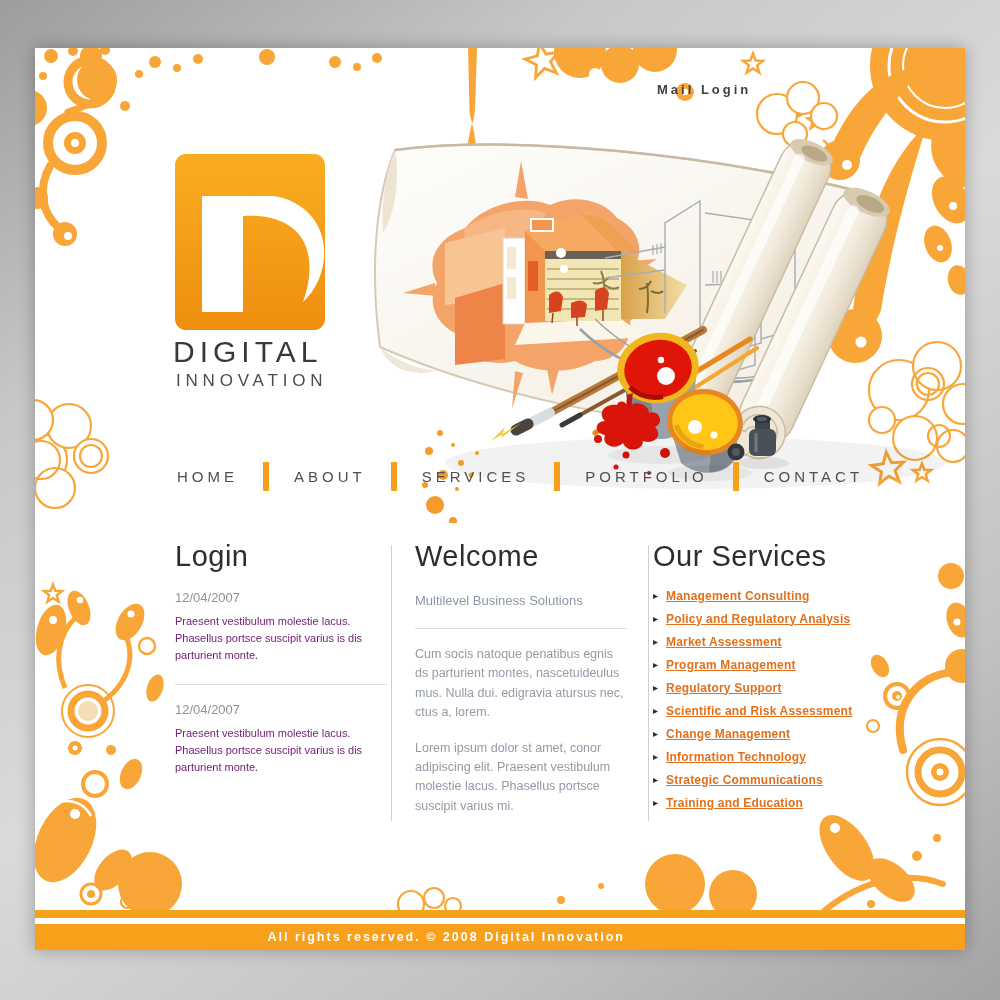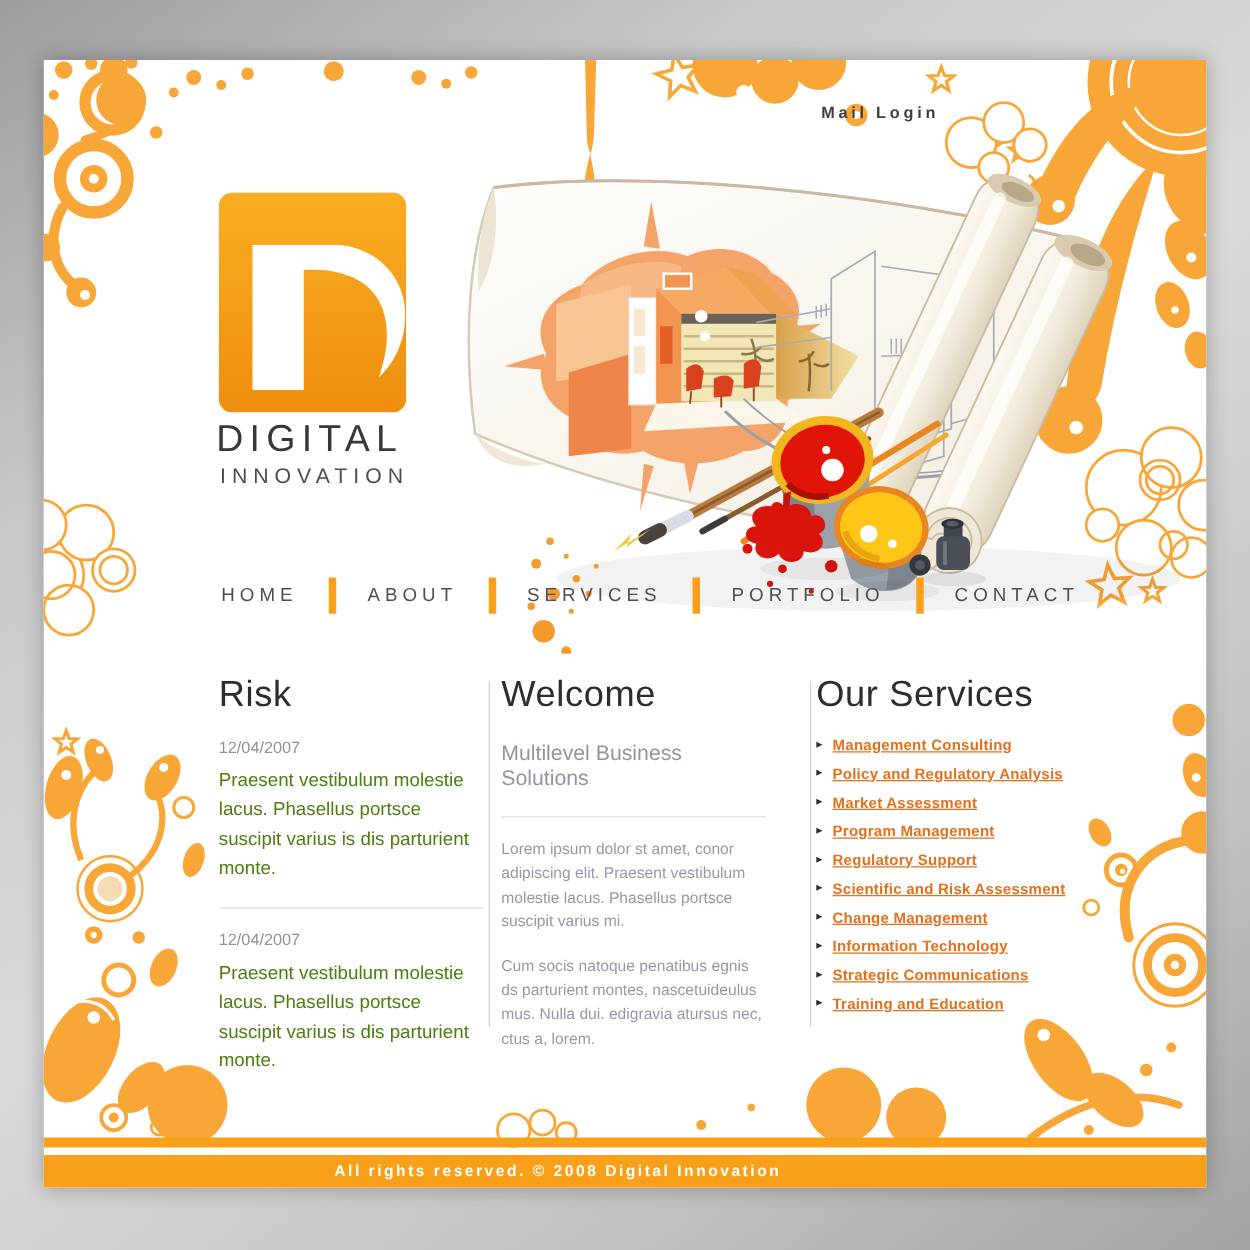--- a/index.html
+++ b/index.html
@@ -24,29 +24,29 @@
   .logo-title{position:absolute;left:138px;top:287px;font-size:30px;letter-spacing:5px;color:#383838;z-index:4}
   .logo-sub{position:absolute;left:141px;top:323px;font-size:17px;letter-spacing:4.8px;color:#4c4c4c;z-index:4}
 
   .nav{position:absolute;left:142px;top:410px;height:36px;display:flex;align-items:center;z-index:5}
   .nav-item{font-size:15px;letter-spacing:4px;color:#4f4f4f;cursor:pointer;white-space:nowrap}
   .nav-sep{width:6px;height:29px;background:#F9A01B;margin:0 25px;flex:none}
 
   .col{position:absolute;top:492px;z-index:5}
   .col h2{margin:0;font-size:29px;font-weight:400;color:#2d2d2d;letter-spacing:.5px}
   .col-news{left:140px;width:212px}
-  .col-welcome{left:366px;width:212px}
+  .col-welcome{left:380px;width:212px}
   .col-services{left:618px;width:240px}
   .vdiv{position:absolute;width:1px;height:276px;top:497px;background:#cfcfcf;z-index:5}
   .vdiv-1{left:356px}.vdiv-2{left:613px}
 
   .news-date{margin-top:17px;font-size:13px;color:#8d939d}
-  .news-text{margin-top:8px;font-size:15px;line-height:1.55;color:#4d7c0f}
+  .news-text{margin-top:8px;font-size:11px;line-height:1.55;color:#701a75}
   .hdiv{border:0;border-top:1px solid #ddd;margin:20px 0 0 0}
-  .welcome-sub{margin-top:20px;font-size:17px;color:#8b97a7}
+  .welcome-sub{margin-top:20px;font-size:13px;color:#8b97a7}
   .welcome-text{margin-top:16px;font-size:12.5px;line-height:1.55;color:#939aa6}
 
   .svc-list{list-style:none;margin:15px 0 0;padding:0}
   .svc-list li{display:flex;align-items:center;margin-bottom:8px;height:15px}
   .svc-bullet{color:#2c2c2c;font-size:10px;margin-right:8px;line-height:1}
   .svc-link{color:#E2701C;font-size:12px;font-weight:bold;text-decoration:underline;cursor:pointer;letter-spacing:.2px}
 
   .footer-stripe{position:absolute;left:0;top:862px;width:930px;height:8px;background:#F9A01B;z-index:6}
   .footer-band{position:absolute;left:0;top:876px;width:930px;height:26px;background:#F9A01B;z-index:6}
   .footer-text{
@@ -449,34 +449,34 @@
     <span class="nav-sep"></span>
     <span class="nav-item">PORTFOLIO</span>
     <span class="nav-sep"></span>
     <span class="nav-item">CONTACT</span>
   </nav>
 
   <div class="vdiv vdiv-1"></div>
   <div class="vdiv vdiv-2"></div>
 
   <section class="col col-news">
-    <h2>Risk</h2>
+    <h2>Login</h2>
     <div class="news-date">12/04/2007</div>
     <div class="news-text">Praesent vestibulum molestie lacus. Phasellus portsce suscipit varius is dis parturient monte.</div>
     <hr class="hdiv">
     <div class="news-date">12/04/2007</div>
     <div class="news-text">Praesent vestibulum molestie lacus. Phasellus portsce suscipit varius is dis parturient monte.</div>
   </section>
 
   <section class="col col-welcome">
     <h2>Welcome</h2>
     <div class="welcome-sub">Multilevel Business Solutions</div>
     <hr class="hdiv">
+    <div class="welcome-text">Cum socis natoque penatibus egnis ds parturient montes, nascetuideulus mus. Nulla dui. edigravia atursus nec, ctus a, lorem.</div>
     <div class="welcome-text">Lorem ipsum dolor st amet, conor adipiscing elit. Praesent vestibulum molestie lacus. Phasellus portsce suscipit varius mi.</div>
-    <div class="welcome-text">Cum socis natoque penatibus egnis ds parturient montes, nascetuideulus mus. Nulla dui. edigravia atursus nec, ctus a, lorem.</div>
   </section>
 
   <section class="col col-services">
     <h2>Our Services</h2>
     <ul class="svc-list">
       <li>
           <span class="svc-bullet">▸</span>
           <a class="svc-link">Management Consulting</a>
         </li>
       <li>

